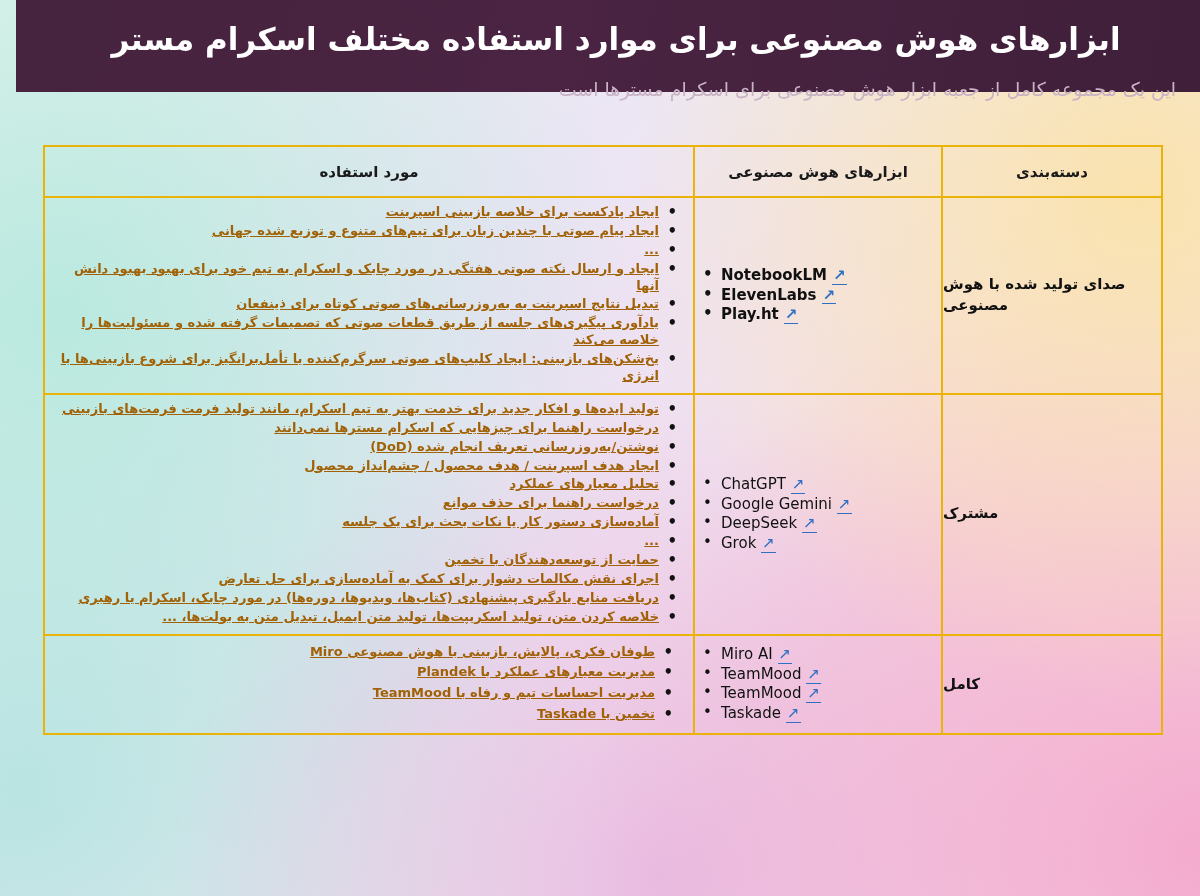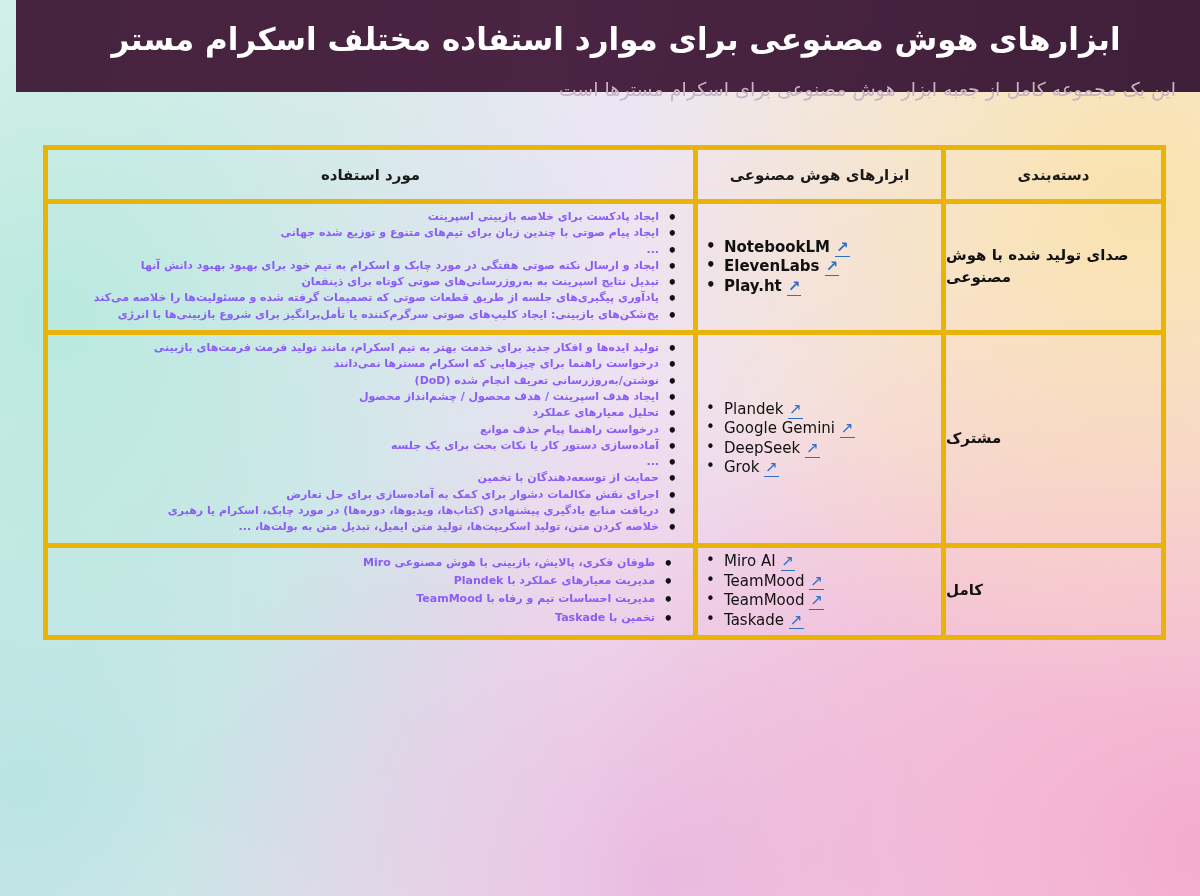--- a/index.html
+++ b/index.html
@@ -44,21 +44,21 @@
     font-size:19px;font-weight:normal;line-height:1.2;padding:0 40px;
   }
 
   
   #tbl{
     position:absolute;left:43px;top:145px;width:1118px;
     border:1px solid #7f92b5;border-collapse:collapse;
     table-layout:fixed;background:transparent;
   }
   #tbl td,#tbl th{
-    border:5px solid #eab308;vertical-align:middle;
+    border:2px solid #eab308;vertical-align:middle;
     padding:0;background:transparent;
   }
   .col-cat{width:220px;}
   .col-tools{width:248px;}
   .col-use{width:650px;}
 
   thead th{height:49px;}
   .hdr{
     font-size:15px;font-weight:bold;color:#1a1a1a;text-align:center;
   }
@@ -90,21 +90,21 @@
     font-size:15px;padding:0 1px;margin-left:5px;display:inline-block;
     line-height:1.05;
   }
 
   
   ul.uses{
     list-style:none;margin:0;padding:6px 14px 6px 10px;direction:rtl;text-align:right;
   }
   ul.uses li{
     position:relative;padding-right:20px;margin:0 0 2px 0;
-    font-size:11px;font-weight:bold;color:#8b5cf6;line-height:1.30;
+    font-size:13px;font-weight:bold;color:#a16207;line-height:1.30;text-decoration:underline;
   }
   ul.uses li::before{
     content:"•";position:absolute;right:2px;top:-1px;font-size:15px;font-weight:bold;color:#111;
   }
   ul.uses li.ellipsis{min-height:14px;}
   ul.uses.r3 li{font-weight:bold;margin-bottom:4px;}
   ul.uses.r3{padding-right:18px;padding-top:8px;}
 </style>
 </head>
 <body>
@@ -151,34 +151,34 @@
             <li>یادآوری پیگیری‌های جلسه از طریق قطعات صوتی که تصمیمات گرفته شده و مسئولیت‌ها را خلاصه می‌کند</li>
             <li>یخ‌شکن‌های بازبینی: ایجاد کلیپ‌های صوتی سرگرم‌کننده یا تأمل‌برانگیز برای شروع بازبینی‌ها با انرژی</li>
           </ul>
         </td>
       </tr>
 
       <tr>
         <td class="cat">مشترک</td>
         <td>
           <ul class="tools tools-mid tools-pad">
-            <li><span>Plandek</span><a class="ext">↗</a></li>
+            <li><span>ChatGPT</span><a class="ext">↗</a></li>
             <li><span>Google Gemini</span><a class="ext">↗</a></li>
             <li><span>DeepSeek</span><a class="ext">↗</a></li>
             <li><span>Grok</span><a class="ext">↗</a></li>
           </ul>
         </td>
         <td>
           <ul class="uses">
             <li>تولید ایده‌ها و افکار جدید برای خدمت بهتر به تیم اسکرام، مانند تولید فرمت فرمت‌های بازبینی</li>
             <li>درخواست راهنما برای چیزهایی که اسکرام مسترها نمی‌دانند</li>
             <li>نوشتن/به‌روزرسانی تعریف انجام شده (DoD)</li>
             <li>ایجاد هدف اسپرینت / هدف محصول / چشم‌انداز محصول</li>
             <li>تحلیل معیارهای عملکرد</li>
-            <li>درخواست راهنما پیام حذف موانع</li>
+            <li>درخواست راهنما برای حذف موانع</li>
             <li>آماده‌سازی دستور کار یا نکات بحث برای یک جلسه</li>
             <li class="ellipsis">...</li>
             <li>حمایت از توسعه‌دهندگان با تخمین</li>
             <li>اجرای نقش مکالمات دشوار برای کمک به آماده‌سازی برای حل تعارض</li>
             <li>دریافت منابع یادگیری پیشنهادی (کتاب‌ها، ویدیوها، دوره‌ها) در مورد چابک، اسکرام یا رهبری</li>
             <li>خلاصه کردن متن، تولید اسکریپت‌ها، تولید متن ایمیل، تبدیل متن به بولت‌ها، ...</li>
           </ul>
         </td>
       </tr>
 

